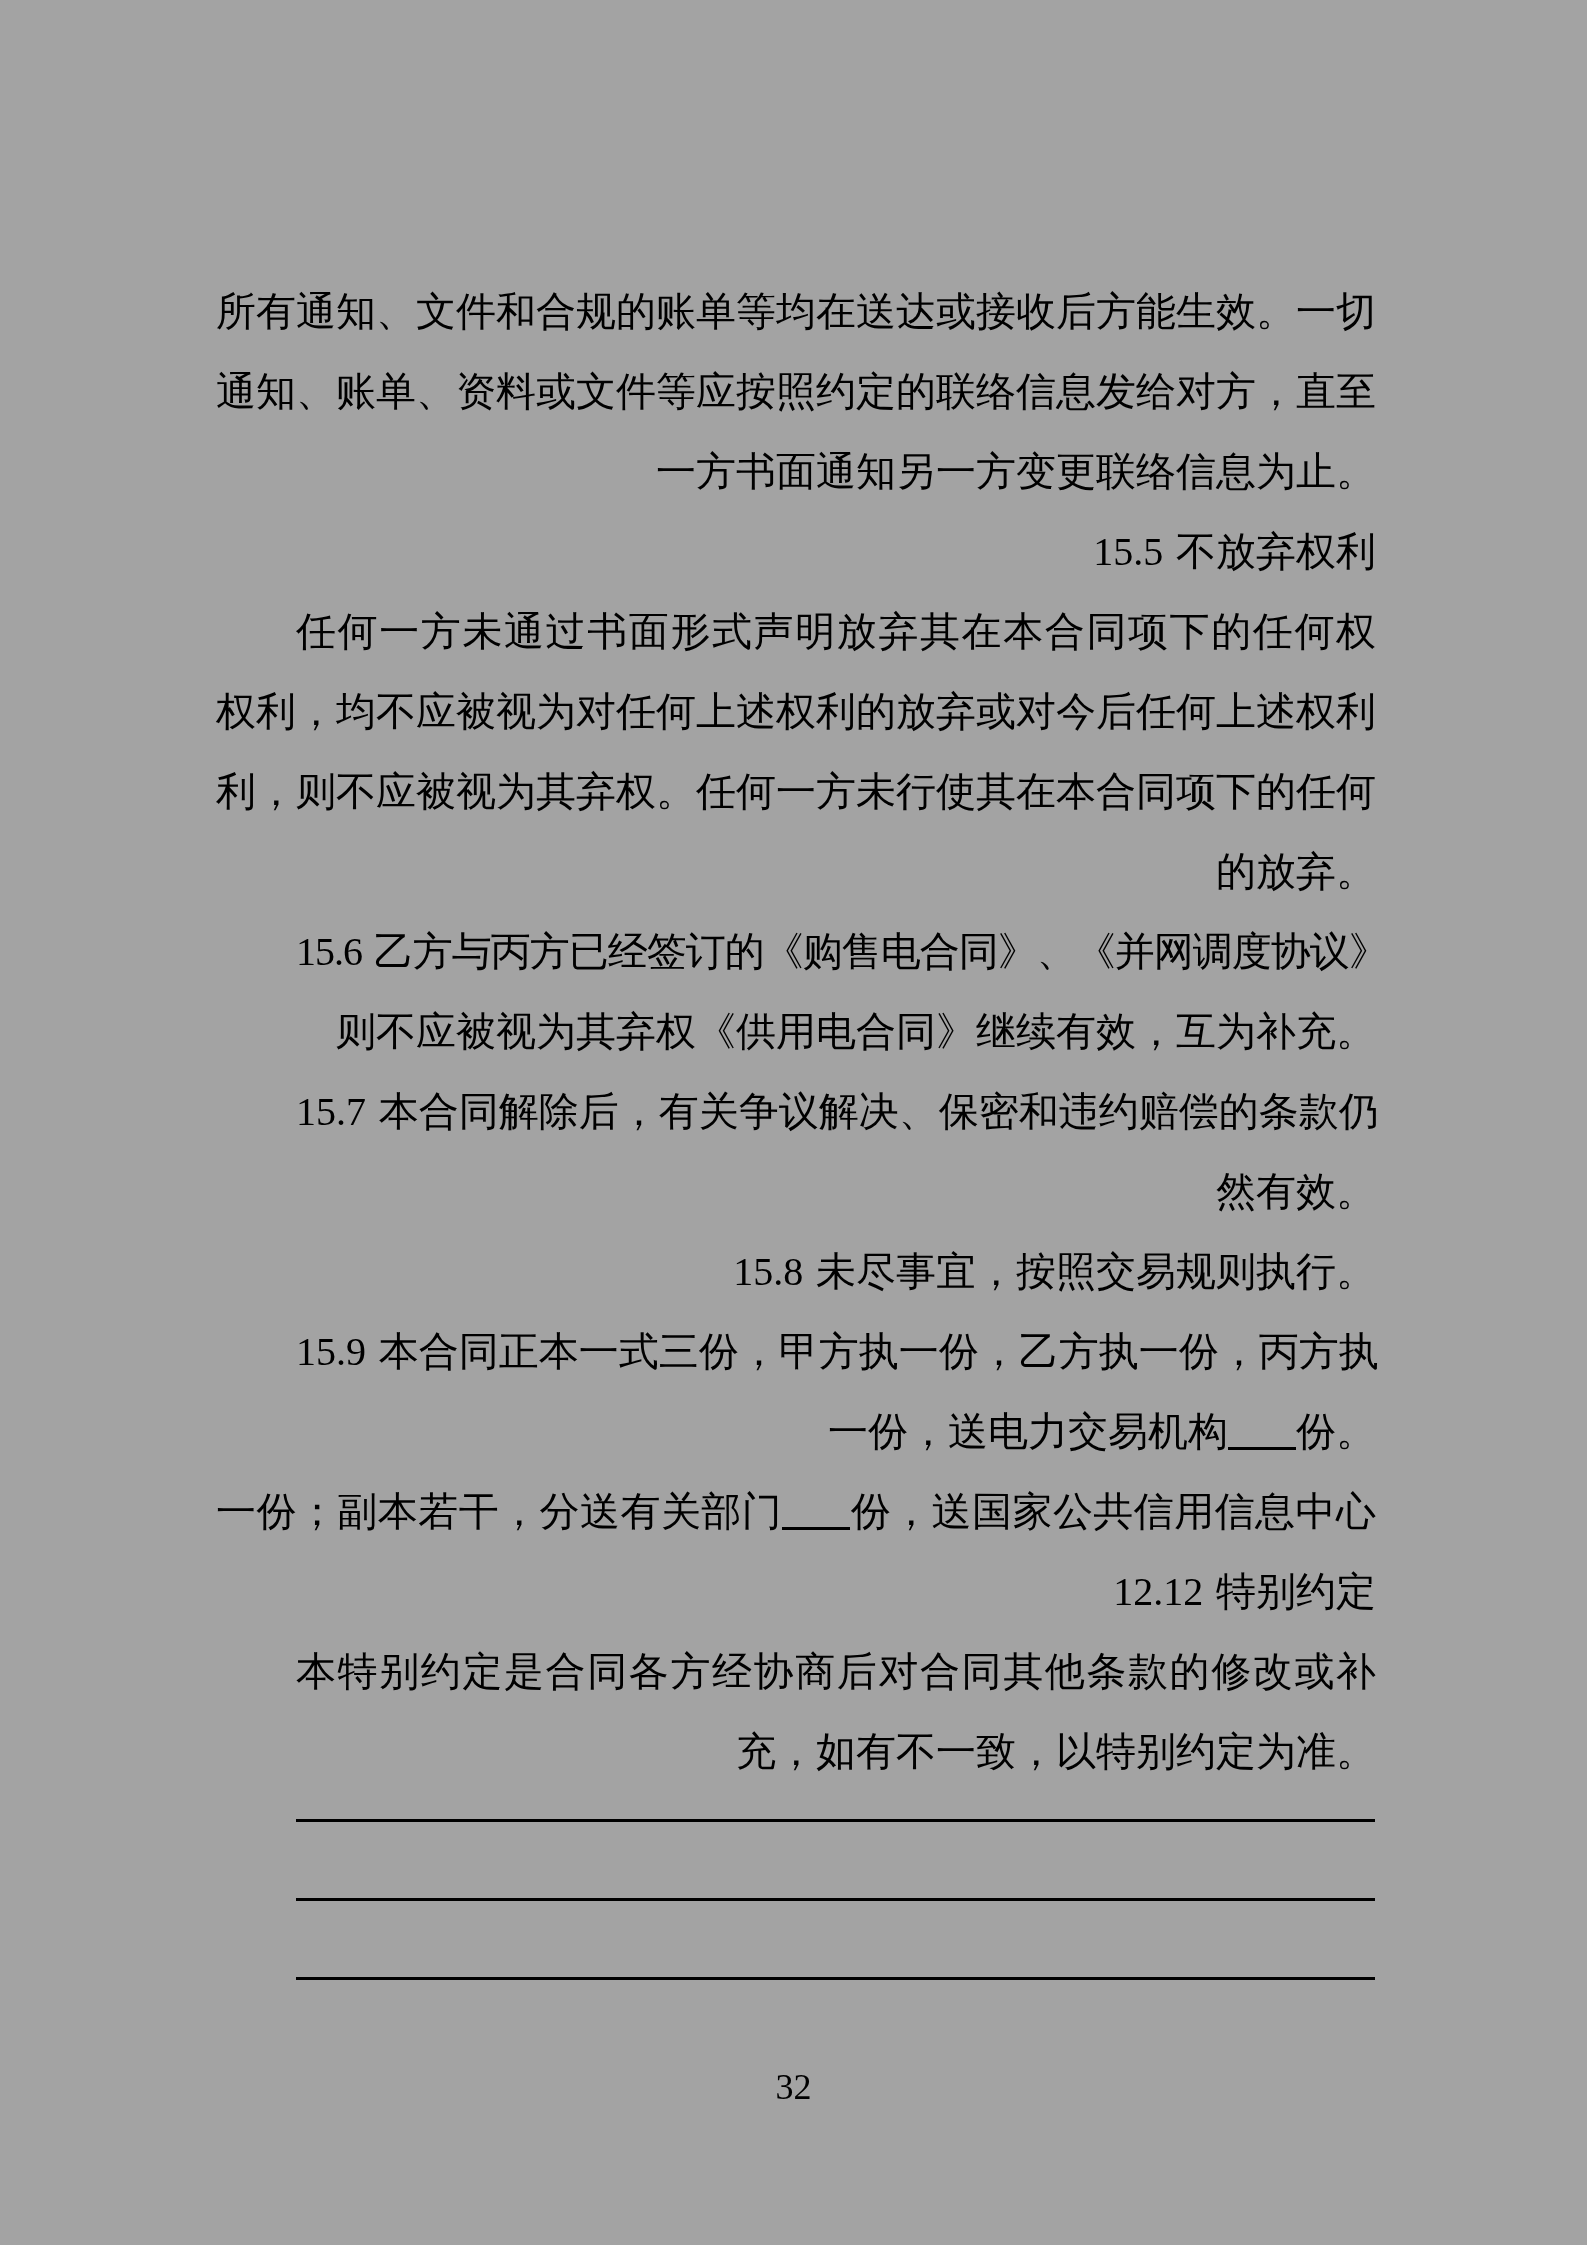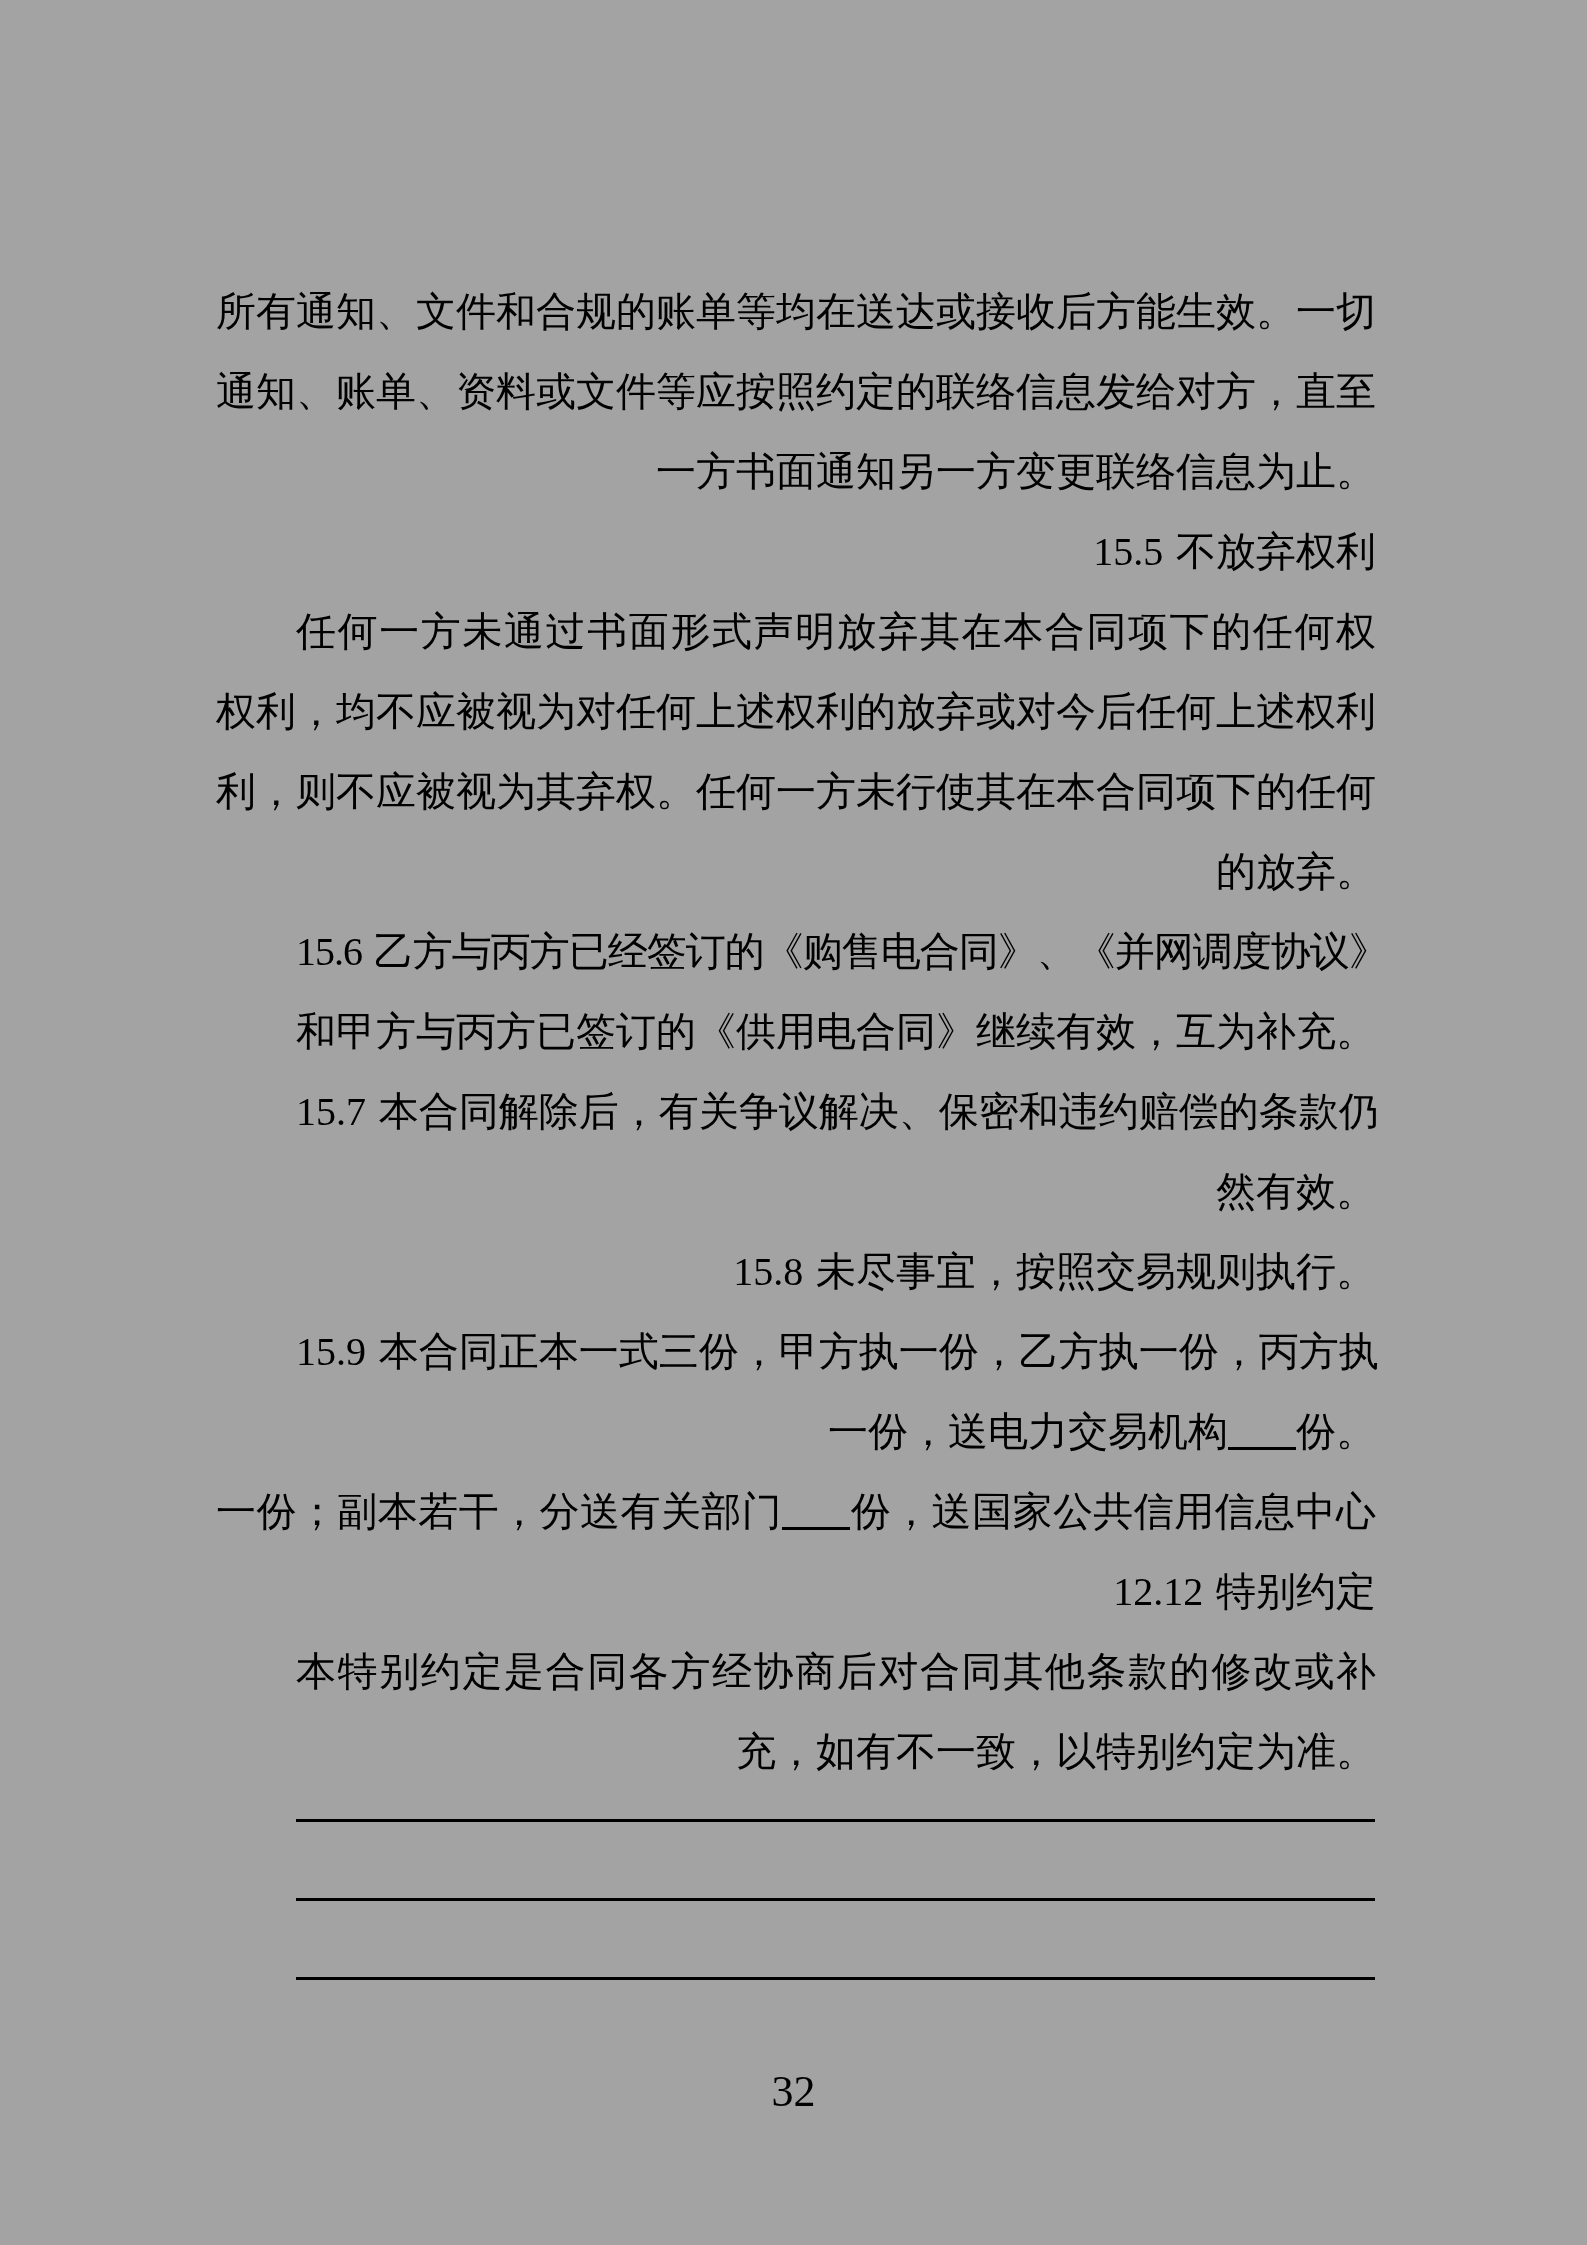--- a/index.html
+++ b/index.html
@@ -55,21 +55,21 @@
     border-bottom: 3px solid #000000;
   }
   .rule.first { height: 28px; }
   .rule.rest { height: 76px; }
   .page-number {
     position: absolute;
     top: 2066px;
     left: 0;
     width: 1587px;
     text-align: center;
-    font-size: 44px;
+    font-size: 36px;
     font-family: "Liberation Serif", "DejaVu Serif", serif;
     color: #000000;
   }
 </style>
 </head>
 <body>
 
 <div class="page">
   <div class="content" id="contract-text">
       <div class="paragraph">
@@ -81,21 +81,21 @@
         <div class="line ind"><span class="num">15.5</span><span> 不放弃权利</span></div>
       </div>
       <div class="paragraph">
         <div class="line just ind"><span>任何一方未通过书面形式声明放弃其在本合同项下的任何权</span></div>
         <div class="line just"><span>权利，均不应被视为对任何上述权利的放弃或对今后任何上述权利</span></div>
         <div class="line just"><span>利，则不应被视为其弃权。任何一方未行使其在本合同项下的任何</span></div>
         <div class="line"><span>的放弃。</span></div>
       </div>
       <div class="paragraph">
         <div class="line just ind squeeze"><span class="num">15.6</span><span> 乙方与丙方已经签订的《购售电合同》、《并网调度协议》</span></div>
-        <div class="line"><span>和甲方与丙方已签订的《供用电合同》继续有效，互为补充。</span></div>
+        <div class="line"><span>则不应被视为其弃权《供用电合同》继续有效，互为补充。</span></div>
       </div>
       <div class="paragraph">
         <div class="line just ind"><span class="num">15.7</span><span> 本合同解除后，有关争议解决、保密和违约赔偿的条款仍</span></div>
         <div class="line"><span>然有效。</span></div>
       </div>
       <div class="paragraph">
         <div class="line ind"><span class="num">15.8</span><span> 未尽事宜，按照交易规则执行。</span></div>
       </div>
       <div class="paragraph">
         <div class="line just ind"><span class="num">15.9</span><span> 本合同正本一式三份，甲方执一份，乙方执一份，丙方执</span></div>

